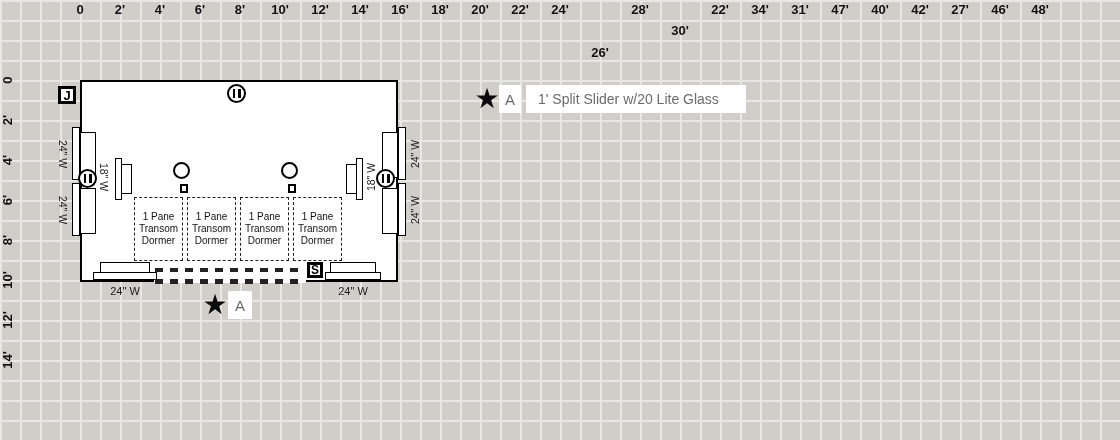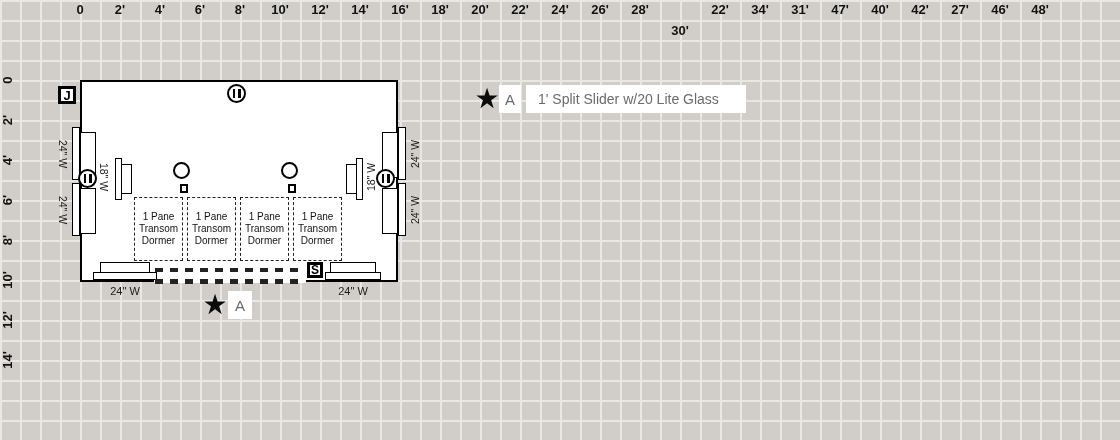--- a/index.html
+++ b/index.html
@@ -58,21 +58,21 @@
       <span class="rt" style="left: 180px;">6'</span>
       <span class="rt" style="left: 220px;">8'</span>
       <span class="rt" style="left: 260px;">10'</span>
       <span class="rt" style="left: 300px;">12'</span>
       <span class="rt" style="left: 340px;">14'</span>
       <span class="rt" style="left: 380px;">16'</span>
       <span class="rt" style="left: 420px;">18'</span>
       <span class="rt" style="left: 460px;">20'</span>
       <span class="rt" style="left: 500px;">22'</span>
       <span class="rt" style="left: 540px;">24'</span>
-      <span class="rt" style="left: 580px;">26'</span>
+      <span class="rt" style="left: 580px; margin-top: 43px;">26'</span>
       <span class="rt" style="left: 620px;">28'</span>
       <span class="rt" style="left: 660px; margin-top: 21px;">30'</span>
       <span class="rt" style="left: 700px;">22'</span>
       <span class="rt" style="left: 740px;">34'</span>
       <span class="rt" style="left: 780px;">31'</span>
       <span class="rt" style="left: 820px;">47'</span>
       <span class="rt" style="left: 860px;">40'</span>
       <span class="rt" style="left: 900px;">42'</span>
       <span class="rt" style="left: 940px;">27'</span>
       <span class="rt" style="left: 980px;">46'</span>

